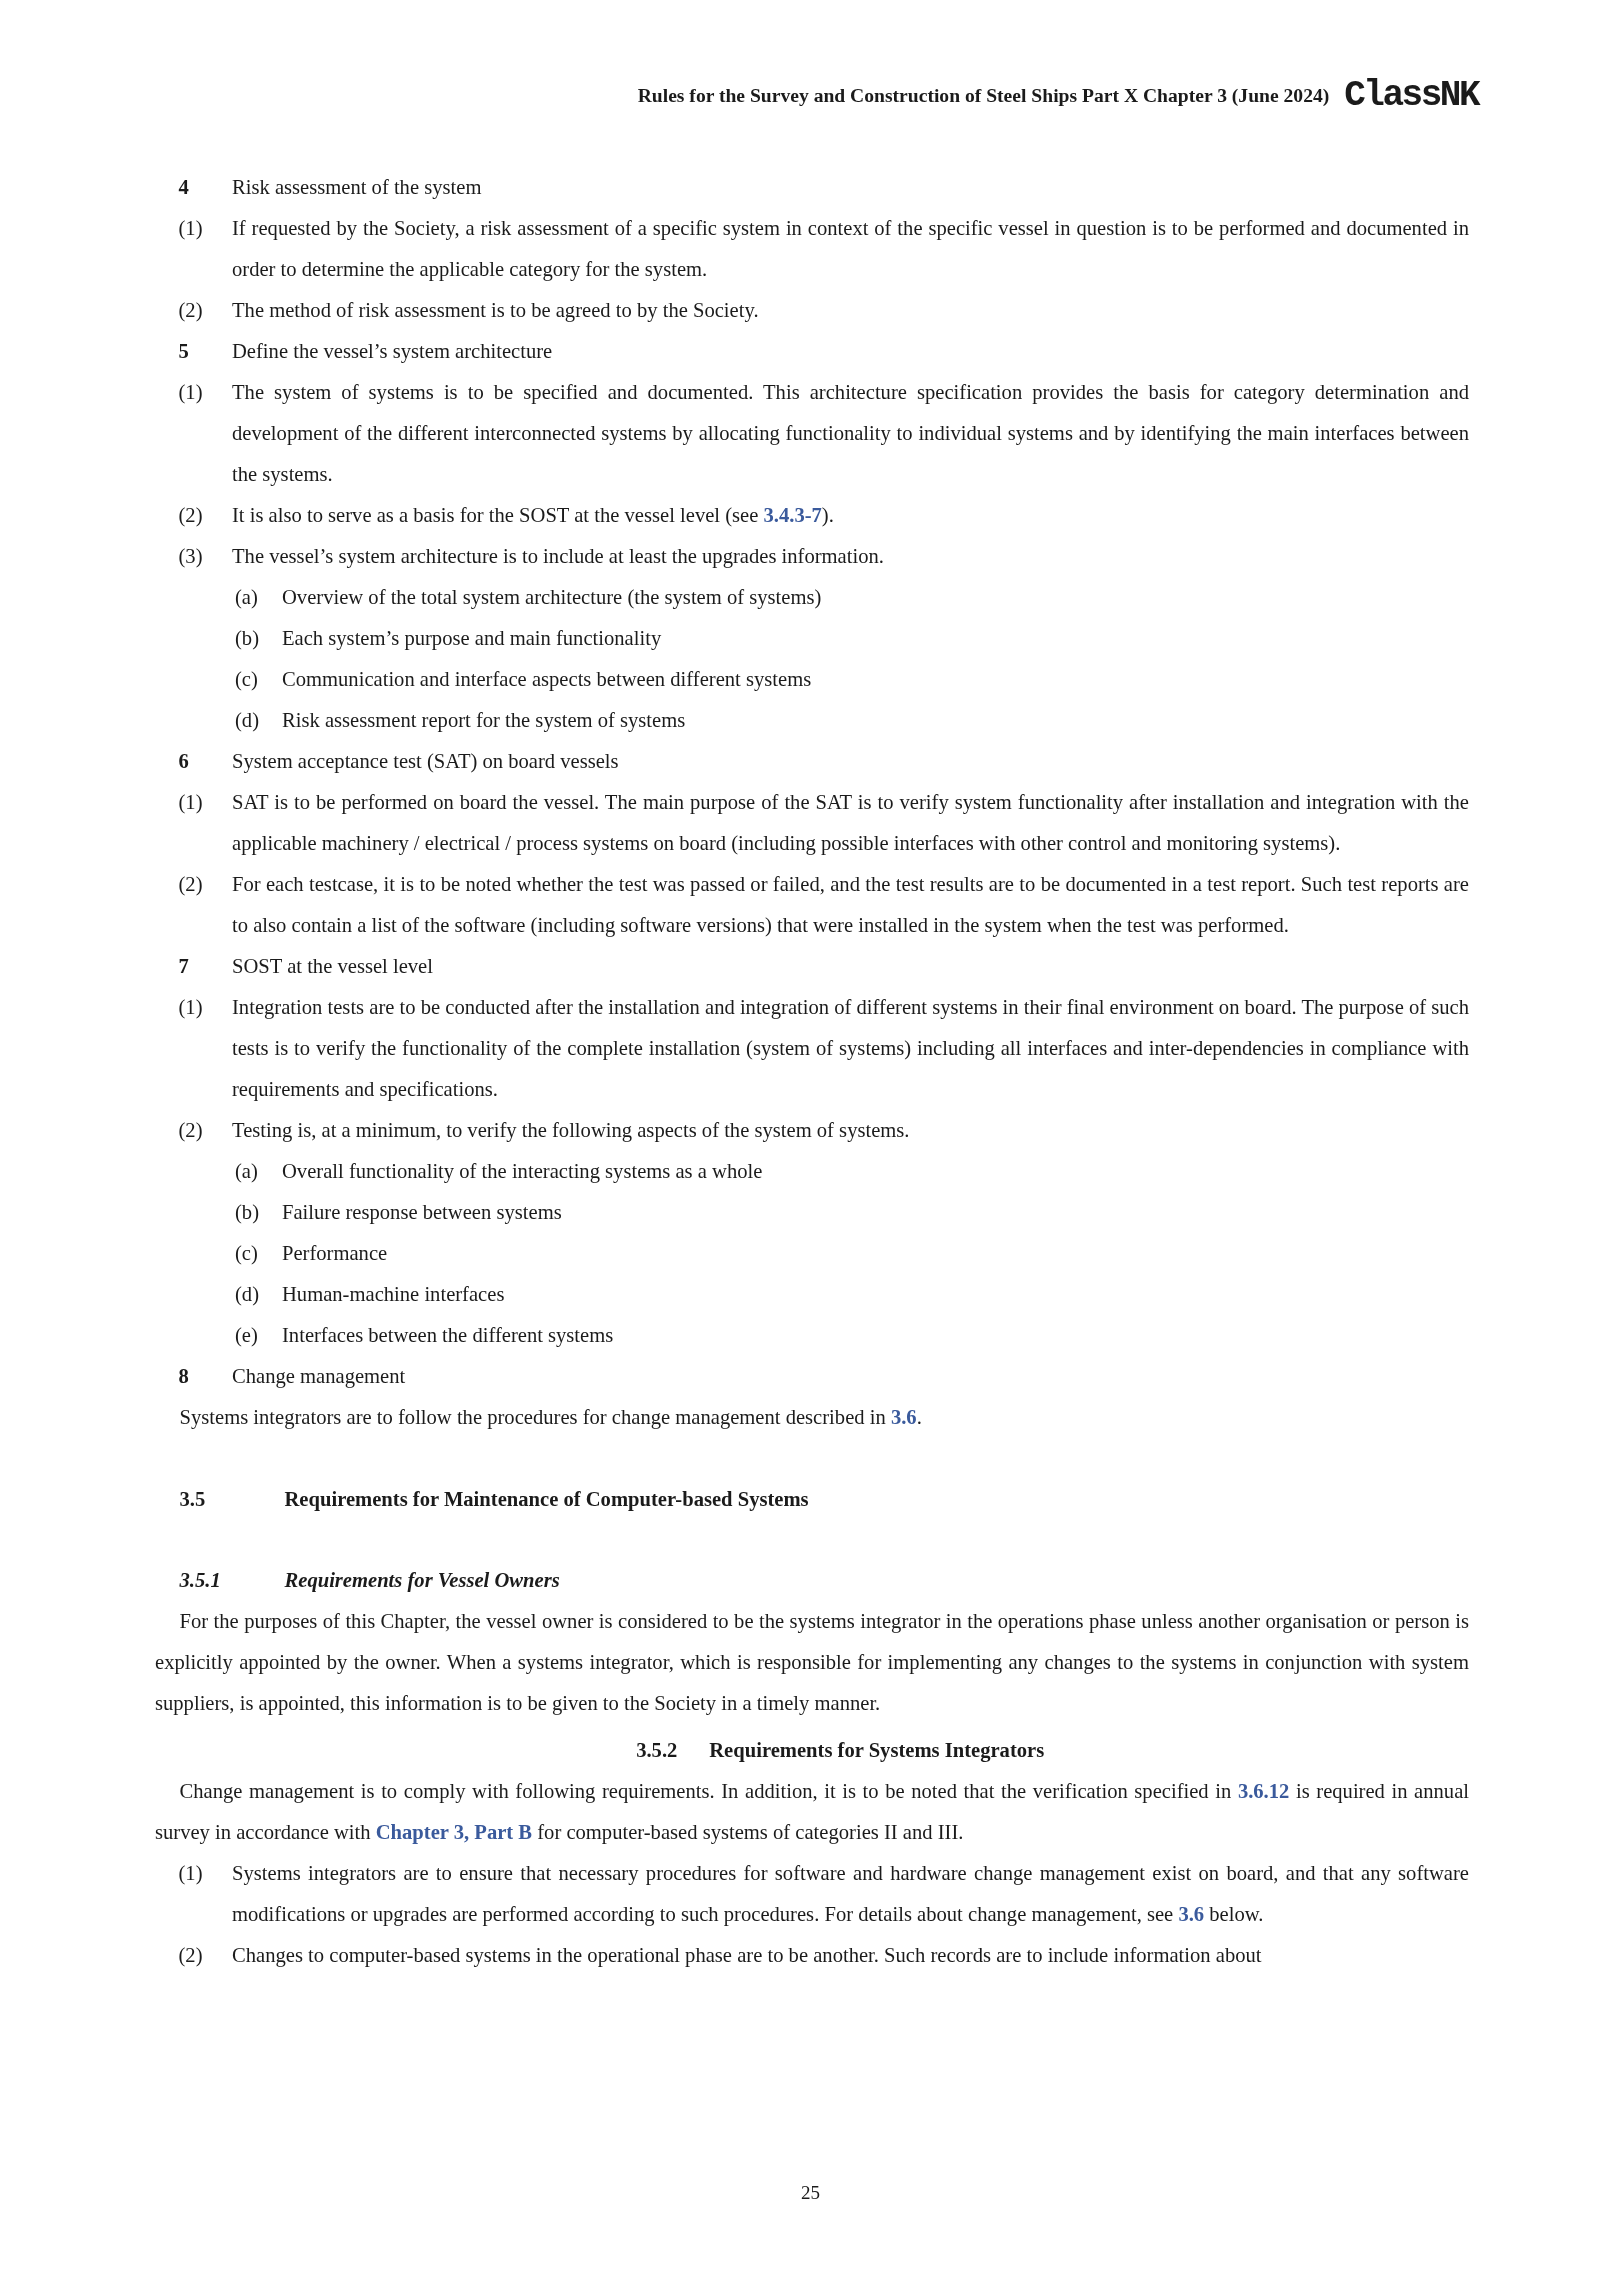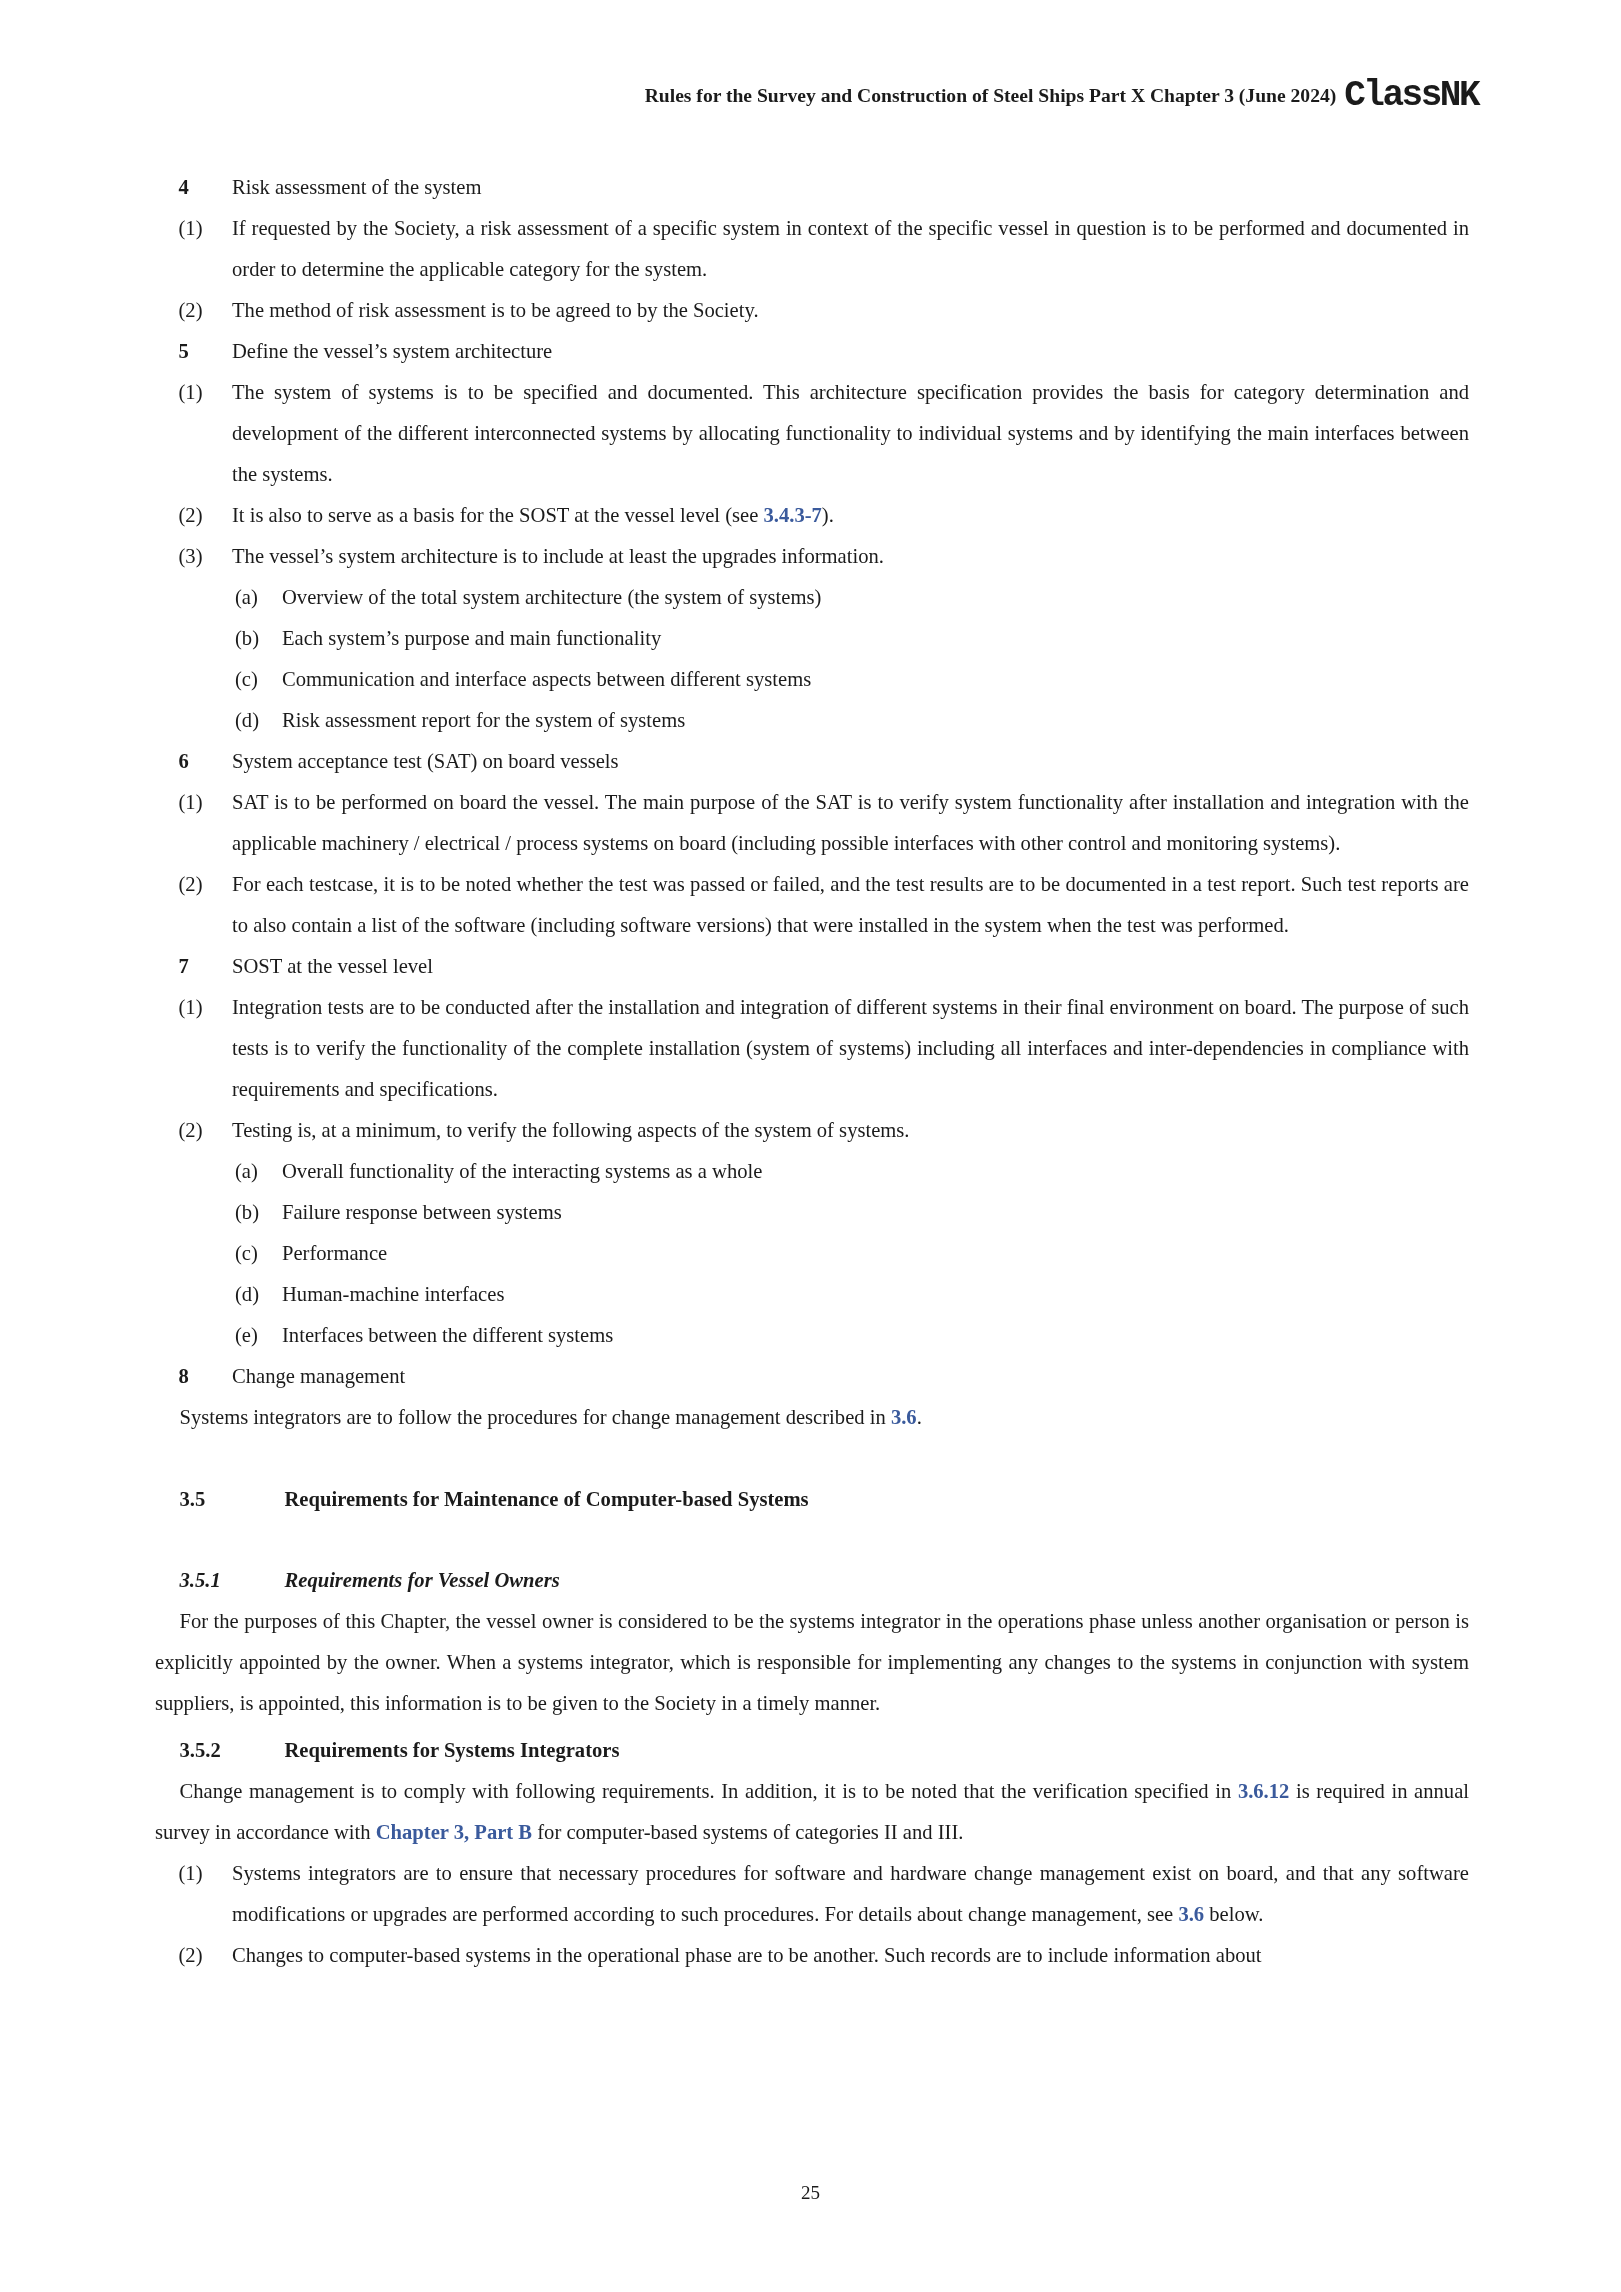--- a/index.html
+++ b/index.html
@@ -15,21 +15,21 @@
 
   
   .header {
     position: absolute;
     top: 78px;
     left: 155px;
     right: 143px;
     display: flex;
     justify-content: flex-end;
     align-items: center;
-    gap: 8px;
+    gap: 15px;
   }
   .header-title {
     font-weight: bold;
     font-size: 19.6px;
     line-height: 23.5px;
     white-space: nowrap;
   }
   .logo {
     font-family: Liberation Mono, monospace;
     font-weight: bold;
@@ -65,21 +65,21 @@
     font-weight: bold;
     padding-left: 24.5px;
     text-align: left;
   }
   .h1 > .marker, .h2 > .marker {
     display: inline-block;
     width: 105px;
   }
   .h1 { margin-top: 41px; }
   .h1 + .h2 { margin-top: 40px; font-style: italic; }
-  .para + .h2 { margin-top: 5.9px; }
+  .para + .h2 { margin-top: 5.9px; text-align: center; }
 
   .xref {
     color: var(--link-color, #3a5a9c);
     font-weight: bold;
     cursor: pointer;
     margin-top: 24px;
   }
 
   
   .page-number {

